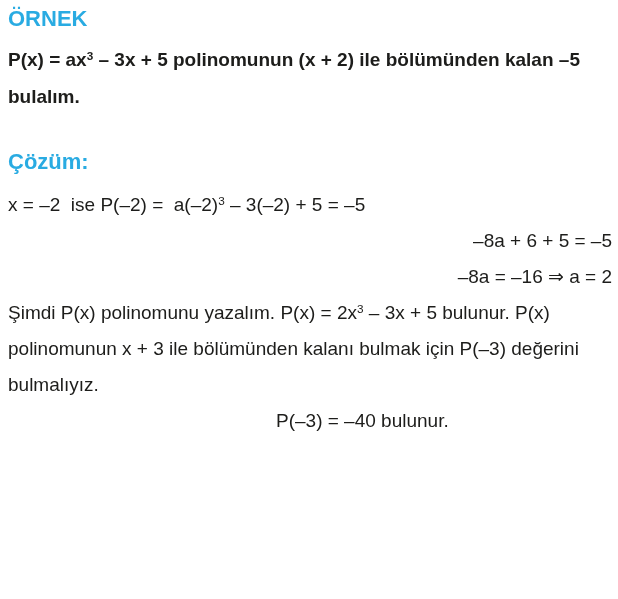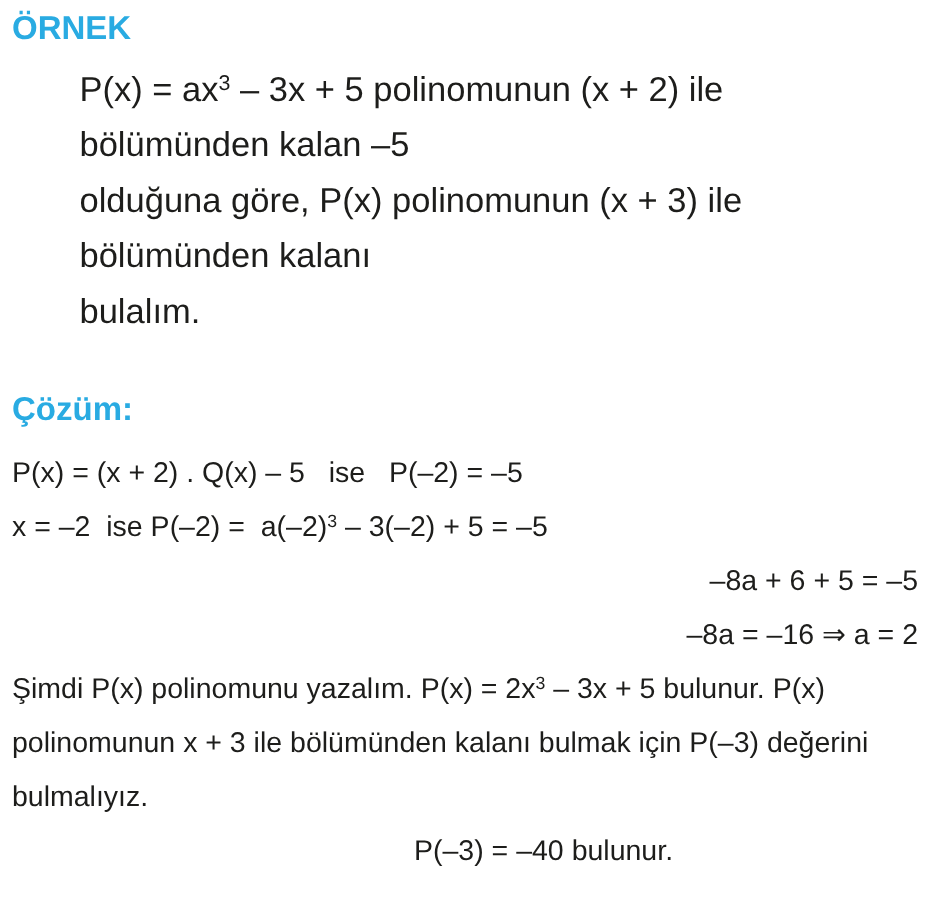--- a/index.html
+++ b/index.html
@@ -25,23 +25,22 @@
     font-weight: bold;
     line-height: 26px;
     color: #29abe2;
     margin: 0;
   }
   .heading-cozum {
     margin-top: 34px;
   }
   .problem {
     margin-top: 9px;
-    font-size: 23px;
-    font-weight: normal;
-    margin-left: 45px;
+    font-size: 19px;
+    font-weight: bold;
   }
   .problem .line {
     line-height: 37px;
   }
   .solution-body {
     margin-top: 12px;
     font-size: 19px;
     font-weight: normal;
   }
   .solution-body .line {
@@ -62,28 +61,26 @@
 </style>
 </head>
 <body>
 
 <div class="page">
 
   <div class="heading">ÖRNEK</div>
 
   <div class="problem">
     <div class="line"><span>P(x) = ax</span><sup>3</sup><span> – 3x + 5 polinomunun (x + 2) ile bölümünden kalan –5</span></div>
-    <div class="line"><span>olduğuna göre, P(x) polinomunun (x + 3) ile bölümünden kalanı</span></div>
     <div class="line"><span>bulalım.</span></div>
   </div>
 
   <div class="heading heading-cozum">Çözüm:</div>
 
   <div class="solution-body">
-    <div class="line"><span>P(x) = (x + 2) . Q(x) – 5   ise   P(–2) = –5</span></div>
     <div class="line"><span>x = –2  ise P(–2) =  a(–2)</span><sup>3</sup><span> – 3(–2) + 5 = –5</span></div>
     <div class="line indent-a"><span>–8a + 6 + 5 = –5</span></div>
     <div class="line indent-a"><span>–8a = –16 ⇒ a = 2</span></div>
     <div class="line"><span>Şimdi P(x) polinomunu yazalım. P(x) = 2x</span><sup>3</sup><span> – 3x + 5 bulunur. P(x)</span></div>
     <div class="line"><span>polinomunun x + 3 ile bölümünden kalanı bulmak için P(–3) değerini</span></div>
     <div class="line"><span>bulmalıyız.</span></div>
     <div class="line indent-b"><span>P(–3) = –40 bulunur.</span></div>
   </div>
 
 </div>

